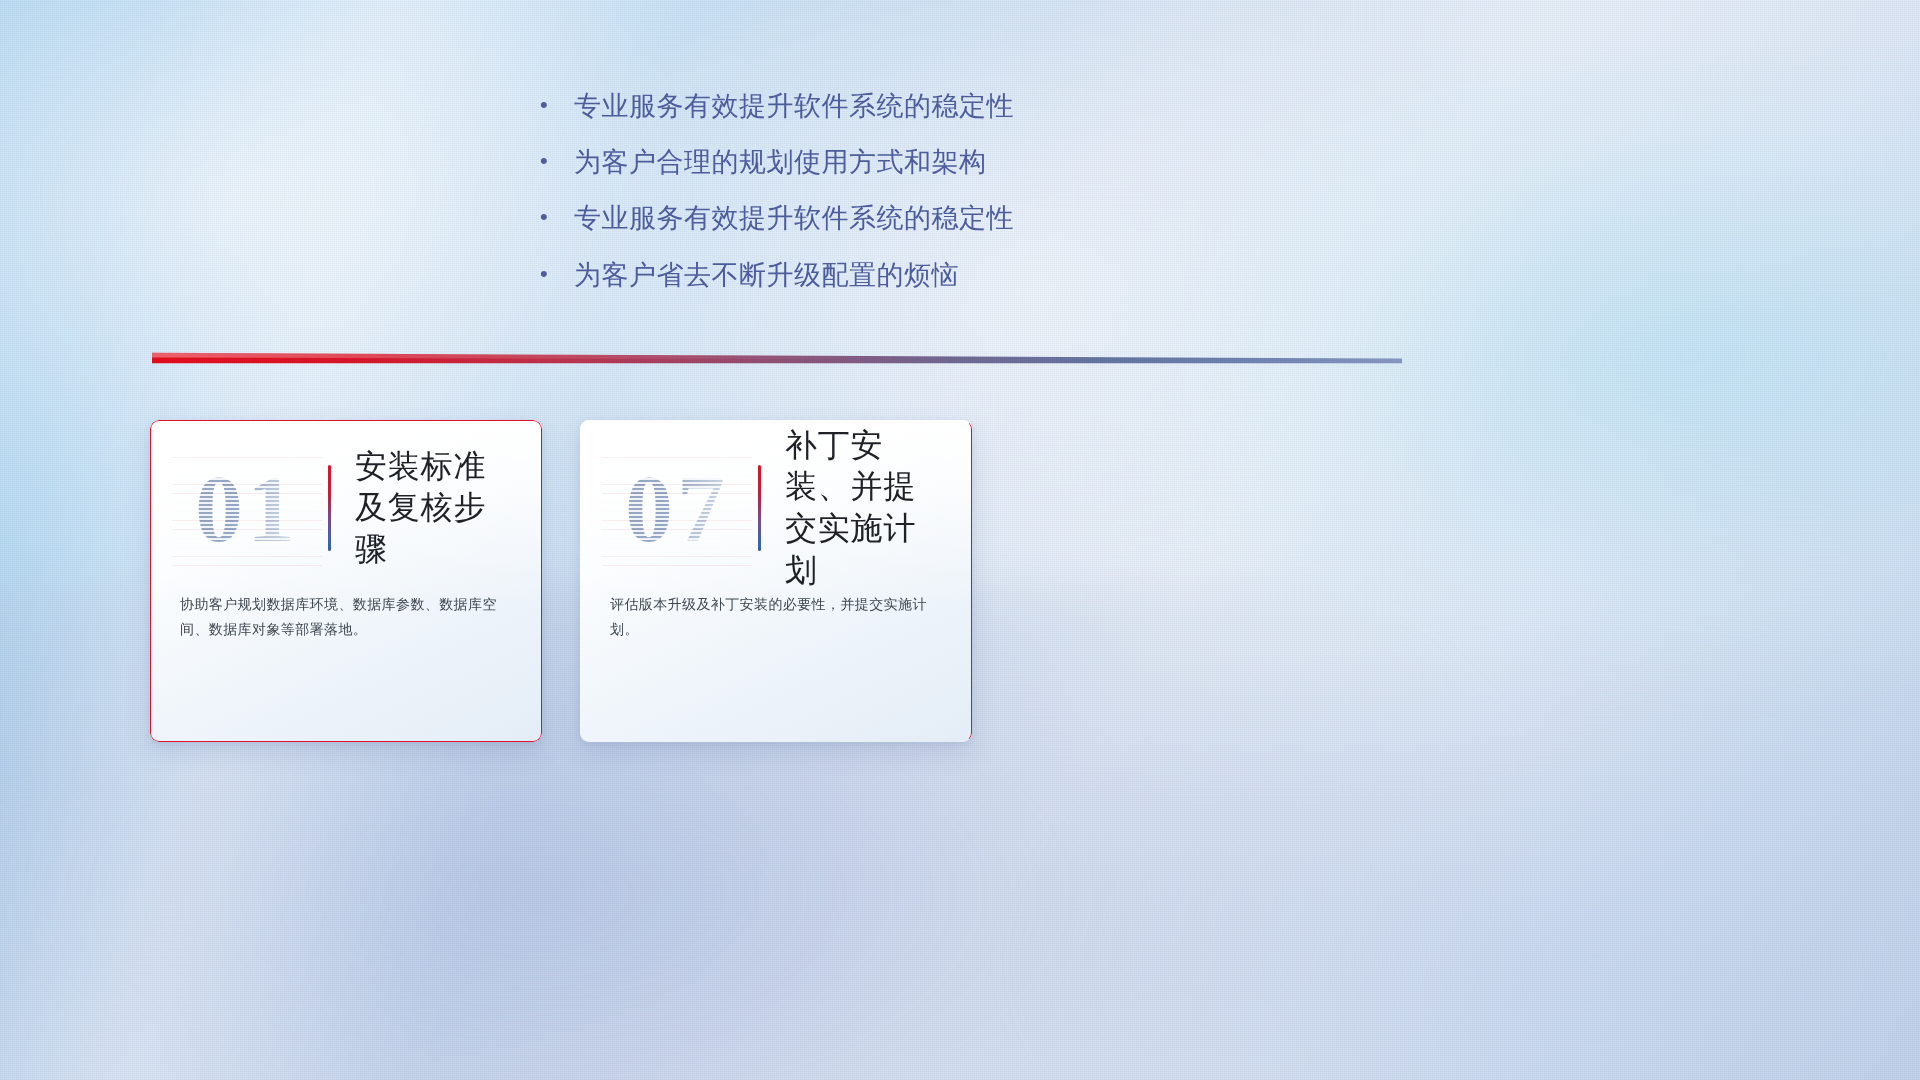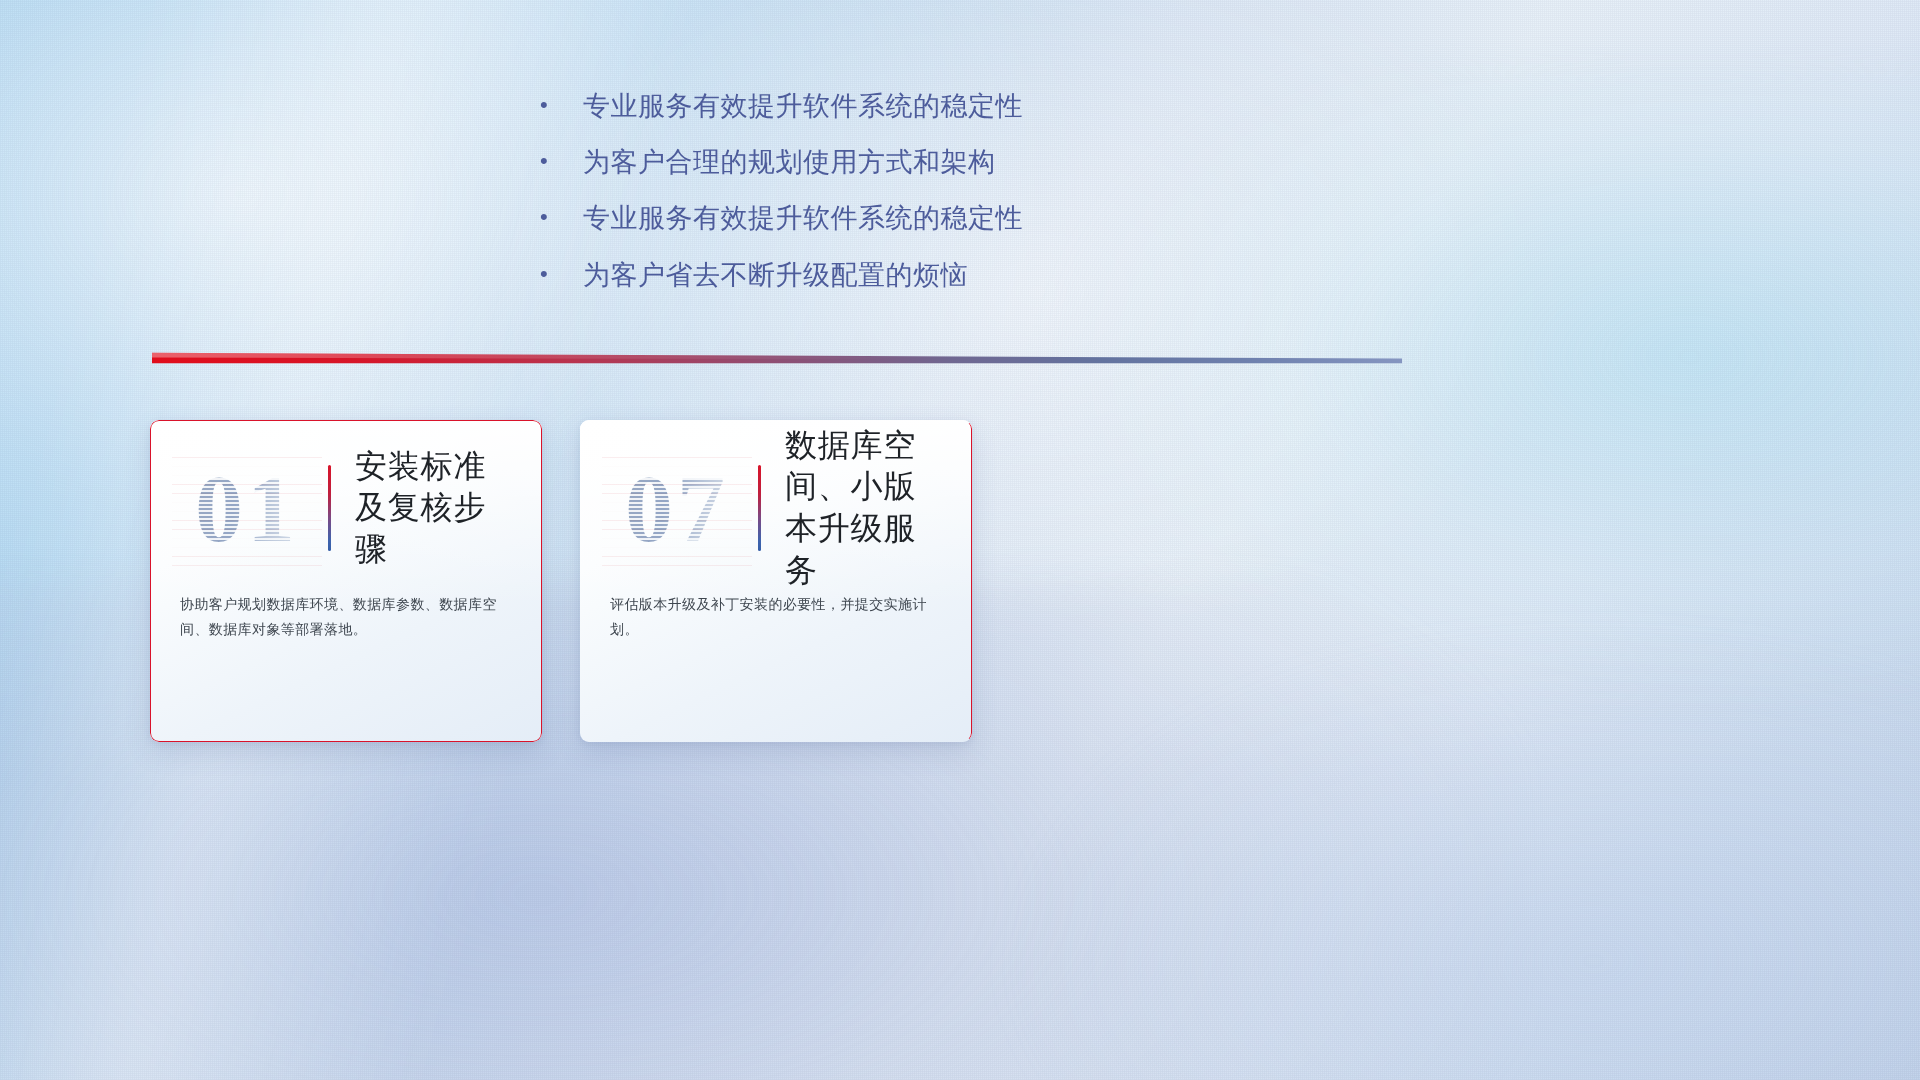--- a/index.html
+++ b/index.html
@@ -75,21 +75,21 @@
     line-height:1.34;
     letter-spacing:.5px;
     font-weight:500;
   }
   .bullet-dot{
     width:34px; flex:0 0 34px;
     font-size:22px; line-height:1.5;
     color:#4d5c9b;
     text-align:left;
   }
-  .bullet-text{ flex:1 1 auto;margin-left:9px; }
+  .bullet-text{ flex:1 1 auto; }
 
   
   #divider{
     position:absolute; left:152px; top:348px; width:1250px; height:16px;
   }
   .wedge{
     position:absolute; left:0; top:0; width:100%; height:100%;
     background:linear-gradient(90deg,
       #e00d1c 0%,
       #d71528 16%,
@@ -254,18 +254,18 @@
 
   <div class="card outline-partial">
     <div class="card-sheen"></div>
     <div class="card-outline"></div>
     <div class="card-head">
       <div class="num-watermark">
         <span>07</span>
         <div class="num-streaks"></div>
       </div>
       <div class="accent-bar"></div>
-      <div class="card-title">数据库空间、小版本升级服务</div>
+      <div class="card-title">补丁安装、并提交实施计划</div>
     </div>
     <div class="card-body">评估版本升级及补丁安装的必要性，并提交实施计划。</div>
   </div>
 
 </div>
 
 </body></html>

